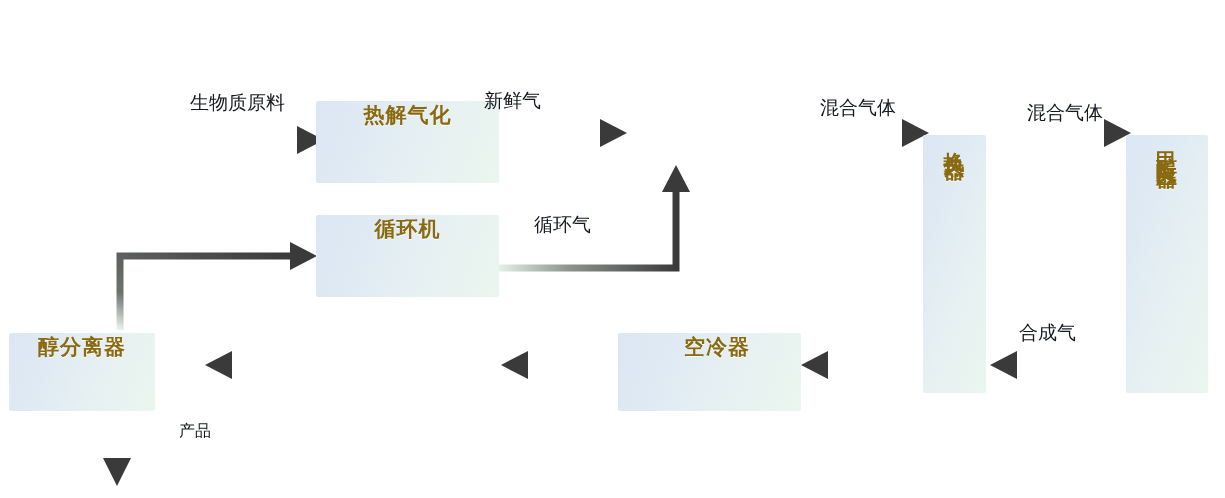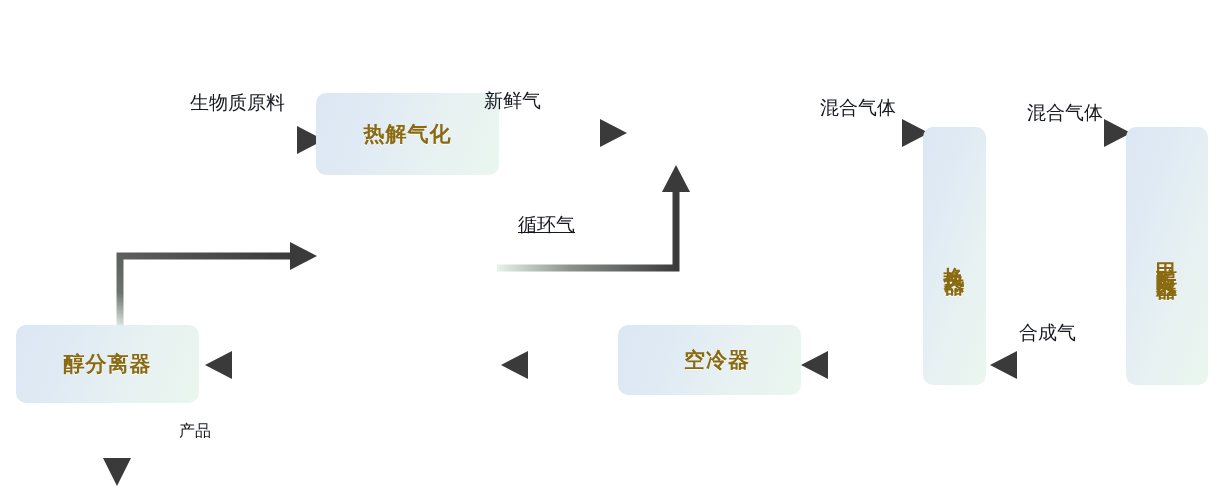--- a/index.html
+++ b/index.html
@@ -5,24 +5,25 @@
   html,body{margin:0;padding:0;background:#ffffff;}
   body{
     font-family:"Liberation Sans","DejaVu Sans",sans-serif;
     width:1225px;height:498px;overflow:hidden;
   }
   #stage{position:relative;width:1225px;height:498px;background:#ffffff;}
 
   
   .unit{
     position:absolute;
-    border-radius:10px;
+    border-radius:2px;
     background:linear-gradient(110deg,#dce7f4 0%,#dfeaf4 28%,#e7f1f2 62%,#eaf6ef 100%);
-    display:flex;align-items:center;justify-content:center;
+    display:flex;align-items:flex-start;justify-content:center;
     box-sizing:border-box;
+    margin-top:8px;
   }
   .unit .label{
     color:#8a6a10;
     font-weight:bold;
     font-size:21px;
     letter-spacing:1px;
     text-shadow:0 1px 0 rgba(255,255,255,.85);
     white-space:nowrap;
   }
   .unit.vert .label{
@@ -134,45 +135,48 @@
       <line x1="117" y1="400" x2="117" y2="458" stroke="url(#gD)" stroke-width="7"></line>
       <polygon points="103,458 117,486 131,458" fill="#3a3a3a"></polygon>
     </g>
   </svg>
 
   <div class="unit" style="left:316px;top:93px;width:183px;height:82px;">
     <span class="label">热解气化</span>
   </div>
 
 
+  <div class="unit" style="left:316px;top:207px;width:183px;height:82px;">
+    <span class="label">循环机</span>
+  </div>
 
   <div class="unit vert" style="left:923px;top:127px;width:63px;height:258px;">
     <span class="label">换热器</span>
   </div>
 
   <div class="unit vert" style="left:1126px;top:127px;width:82px;height:258px;">
     <span class="label">甲醇反应器</span>
   </div>
 
-  <div class="unit" style="left:16px;top:325px;width:183px;height:78px;">
+  <div class="unit" style="left:9px;top:325px;width:146px;height:78px;">
     <span class="label">醇分离器</span>
   </div>
 
 
-  <div class="unit" style="left:618px;top:325px;width:183px;height:70px;padding-left:15px;">
+  <div class="unit" style="left:618px;top:325px;width:183px;height:78px;padding-left:15px;">
     <span class="label">空冷器</span>
   </div>
 
   <div class="caption" style="left:190px;top:90px;">生物质原料</div>
 
   <div class="caption" style="left:484px;top:88px;">新鲜气</div>
 
   <div class="caption" style="left:820px;top:95px;">混合气体</div>
 
   <div class="caption" style="left:1027px;top:100px;">混合气体</div>
 
   <div class="caption" style="left:1019px;top:320px;font-family:Liberation Serif, serif;">合成气</div>
 
-  <div class="caption" style="left:518px;top:212px;text-decoration:underline;">循环气</div>
+  <div class="caption" style="left:534px;top:212px;">循环气</div>
 
   <div class="caption" style="left:138px;top:421px;font-size:16px;margin-left:41px;">产品</div>
 
 </div>
 
 </body></html>

